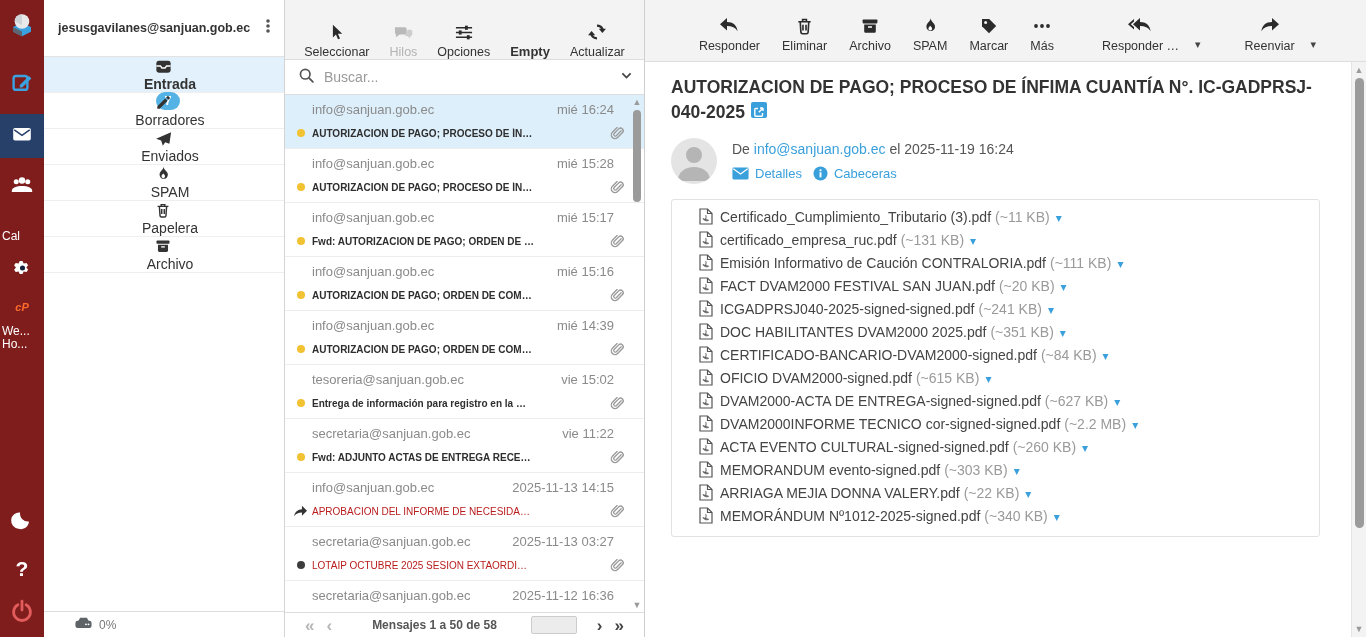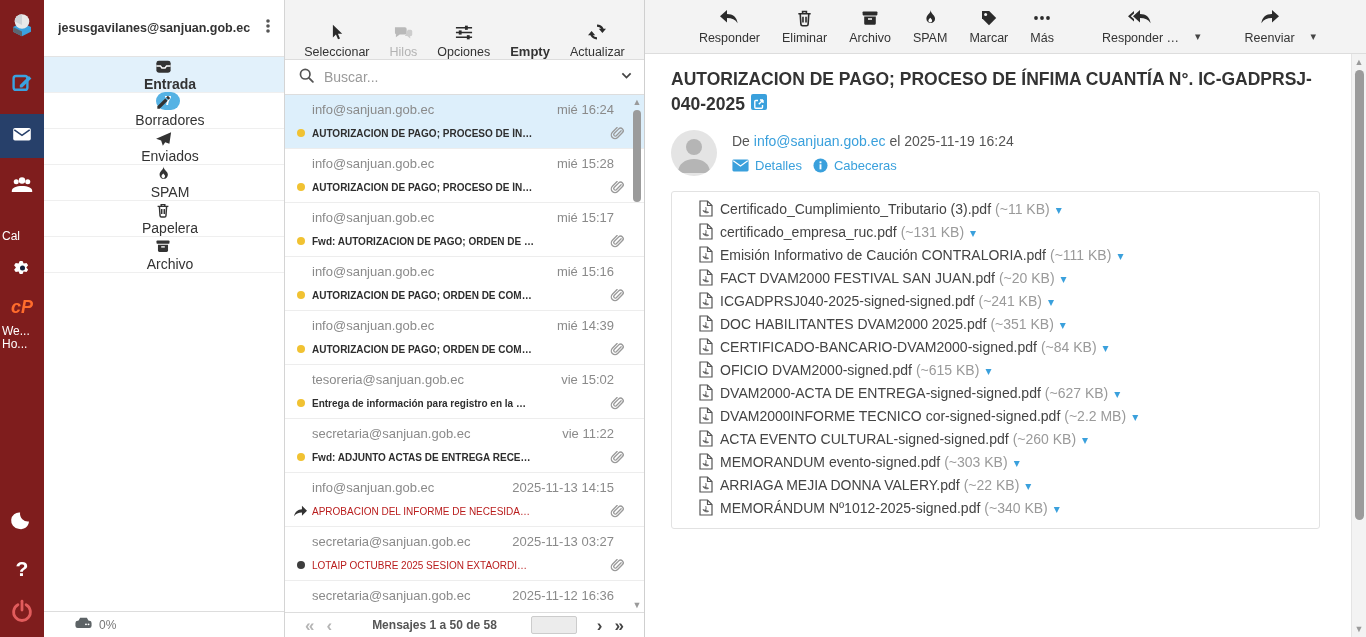--- a/index.html
+++ b/index.html
@@ -6,21 +6,21 @@
   html,body { width:1366px; height:637px; overflow:hidden; background:#fff;
     font-family:"Liberation Sans", sans-serif; }
   .app { display:flex; width:1366px; height:637px; }
 
   
   .rail { width:44px; background:#7f1d1d; display:flex; flex-direction:column; align-items:center; flex:none; }
   .rail-btn { width:44px; height:44px; display:flex; align-items:center; justify-content:center; }
   .rail-btn.active { background:#27406a; }
   .rail-label { color:#fff; font-size:12px; line-height:13px; text-align:left; width:44px; padding-left:2px;
     white-space:nowrap; overflow:hidden; }
-  .rail .cp { color:#ff6c2c; font-weight:bold; font-style:italic; font-size:18px; }
+  .rail .cp { color:#ff6c2c; font-weight:bold; font-style:italic; font-size:11px; }
   .rail .spacer { flex:1; }
   .rail .qmark { color:#fff; font-size:21px; font-weight:bold; }
 
   
   .folders { width:241px; border-right:1px solid #d4d4d4; display:flex; flex-direction:column; flex:none; background:#fff; }
   .account { height:57px; display:flex; align-items:center; padding:0 8px 0 14px; border-bottom:1px solid #e3e3e3; }
   .account-email { flex:1; font-size:12.5px; font-weight:bold; color:#333; white-space:nowrap; overflow:hidden; }
   .folder { height:36px; display:flex; align-items:center; padding:0 10px 0 22px; border-bottom:1px solid #efefef; color:#333;flex-direction:column; }
   .folder .f-ic { width:19px; height:19px; margin-right:13px; flex:none; }
   .folder .f-label { font-size:14px; flex:1; }
@@ -64,21 +64,21 @@
   .lscroll .arr { position:absolute; left:0; width:12px; text-align:center; color:#9a9a9a; font-size:9px; }
   .lscroll .thumb { position:absolute; left:2px; top:15px; width:8px; height:92px; background:#9b9b9b; border-radius:4px; }
   .pager { height:25px; border-top:1px solid #ddd; display:flex; align-items:center; padding:0 14px; background:#fff; }
   .pg-nav { font-size:17px; font-weight:bold; color:#444; padding:0 6px; line-height:1; }
   .pg-nav.disabled { color:#b5b5b5; }
   .pg-label { font-size:12px; font-weight:bold; color:#555; margin:0 auto; }
   .pg-input { width:46px; height:18px; background:#ececec; border:1px solid #ccc; border-radius:2px; margin-right:14px; }
 
   
   .viewpane { flex:1; display:flex; flex-direction:column; min-width:0; }
-  .vtoolbar { height:54px; background:#f3f3f3; border-bottom:1px solid #ddd; display:flex;
+  .vtoolbar { height:62px; background:#f3f3f3; border-bottom:1px solid #ddd; display:flex;
     align-items:flex-end; justify-content:center; gap:10px; padding-bottom:8px; }
   .vtoolbar .gap { width:16px; }
   .caret-btn { font-size:11px; color:#444; padding:0 2px 2px 0; align-self:flex-end; }
   .vcontent { flex:1; position:relative; background:#fff; padding:13px 46px 0 26px; overflow:hidden; }
   .subject { font-size:17.5px; font-weight:bold; color:#333; line-height:25px; max-width:690px; }
   .extlink { display:inline-block; width:16px; height:16px; background:#3aa0dc; border-radius:2px;
     vertical-align:-2px; margin-left:6px; }
   .fromrow { display:flex; margin-top:13px; }
   .avatar { width:46px; height:46px; border-radius:50%; background:#e4e4e4; overflow:hidden; flex:none; }
   .frominfo { margin-left:15px; padding-top:3px; }

